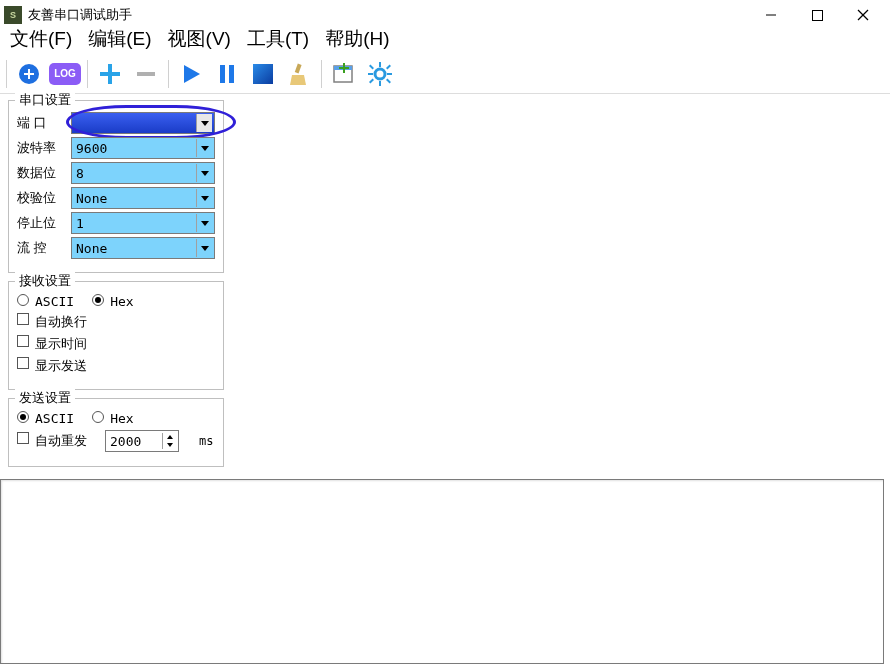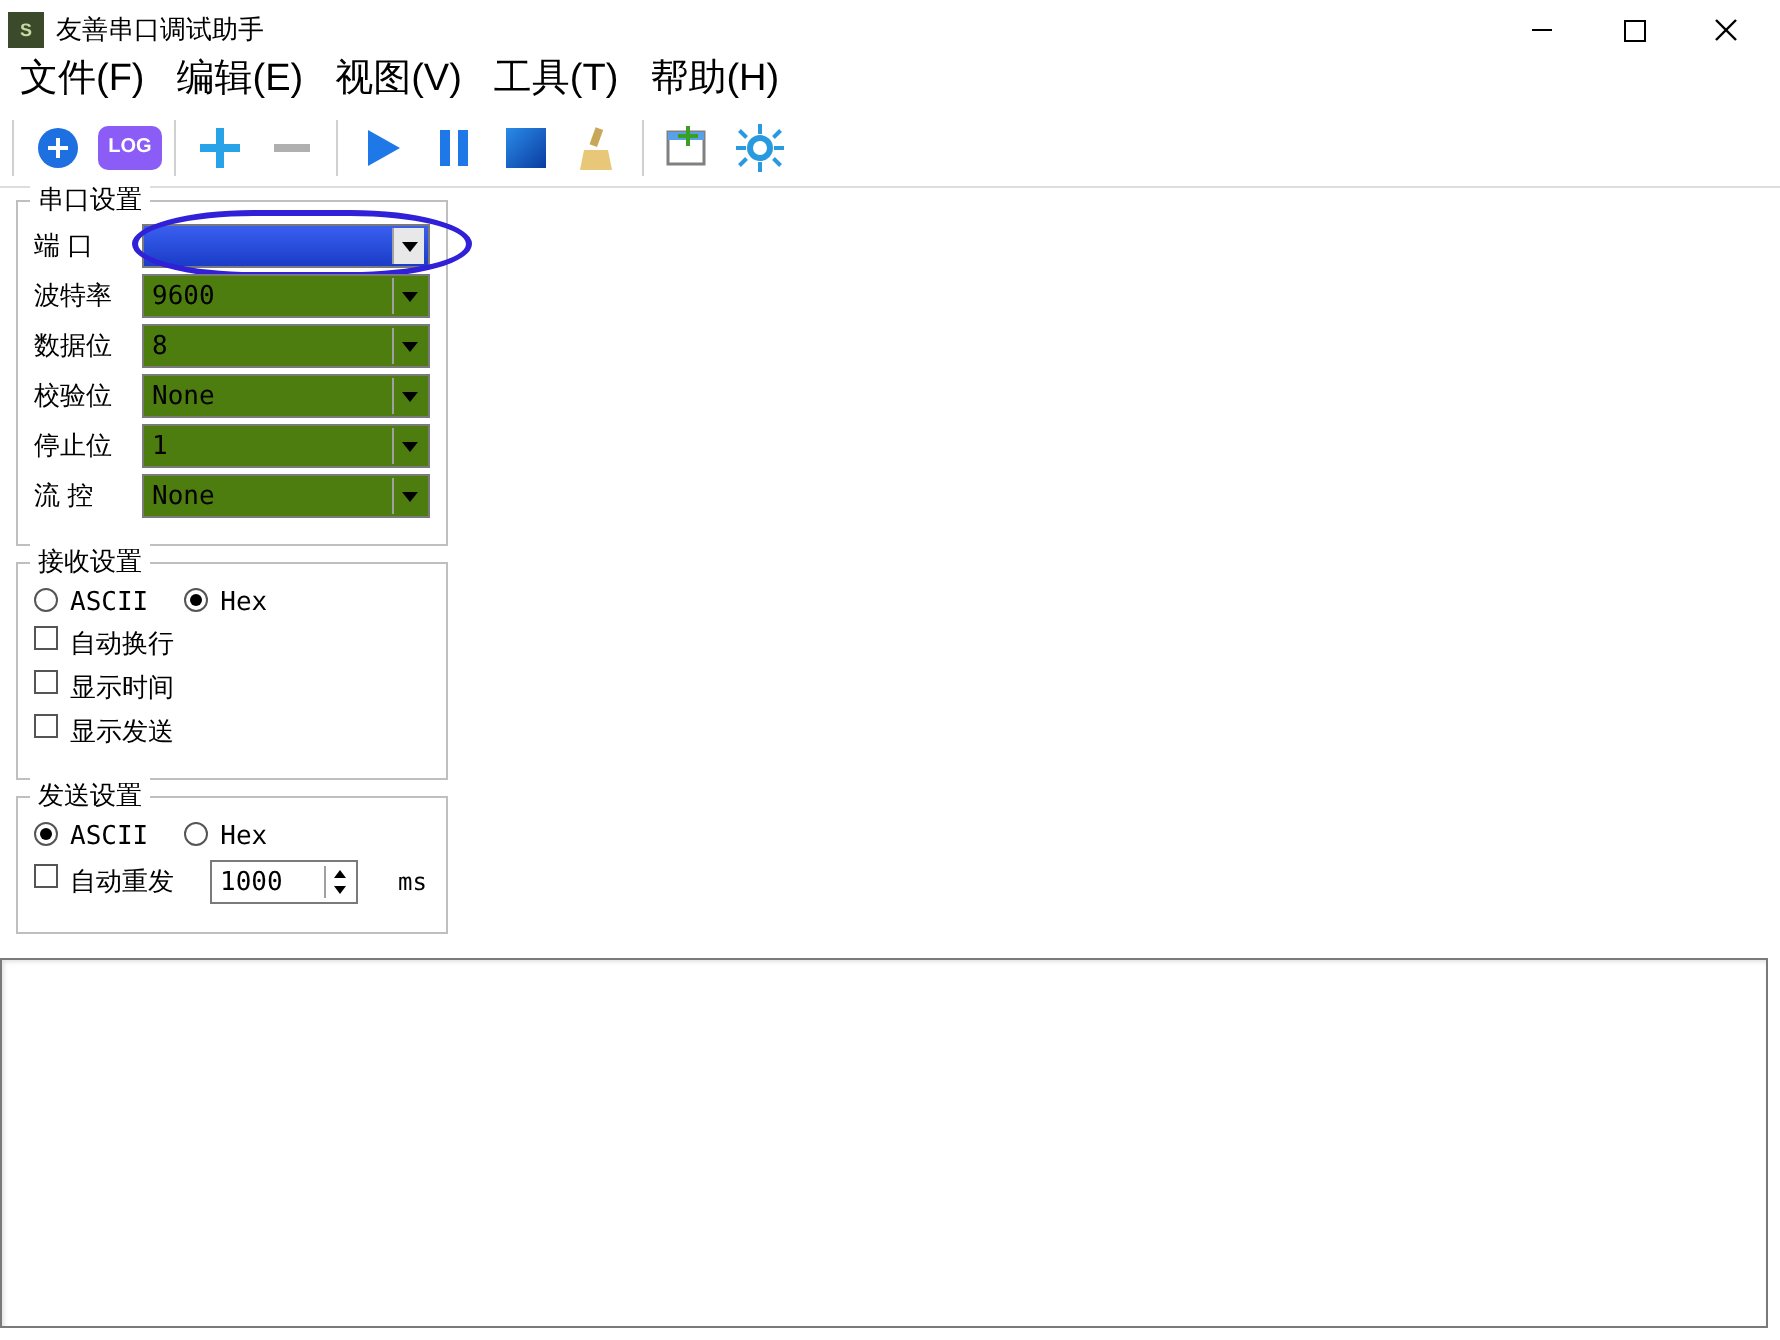--- a/index.html
+++ b/index.html
@@ -108,21 +108,21 @@
   .row .lbl {
     width: 48px;
     letter-spacing: 0;
     white-space: nowrap;
     font-size:13px;
   }
   .combo {
     flex: 1;
     height: 22px;
     border: 1px solid #7a7a7a;
-    background: #4d7c0f;
+    background: #7dd3fc;
     display: flex; align-items: center;
     padding: 0 2px 0 4px;
     font-size: 13px;
     font-family: "Consolas","SimSun",monospace;
     position:relative;
   }
   .combo .val { flex:1; }
   .combo .arrow {
     width: 16px; height: 18px;
     border-left: 1px solid #a0a0a0;
@@ -375,21 +375,21 @@
             <span class="dot"></span>
             <span>Hex</span>
           </label>
       </div>
       <div class="opts-row">
         <label class="check">
             <span class="box"></span>
             <span>自动重发</span>
           </label>
         <div class="spin">
-          <span class="sval">1000</span>
+          <span class="sval">2000</span>
           <div class="sbtns">
               <div class="sb up"></div>
               <div class="sb dn"></div>
             </div>
         </div>
         <span class="unit">ms</span>
       </div>
     </div>
 
   </div>

